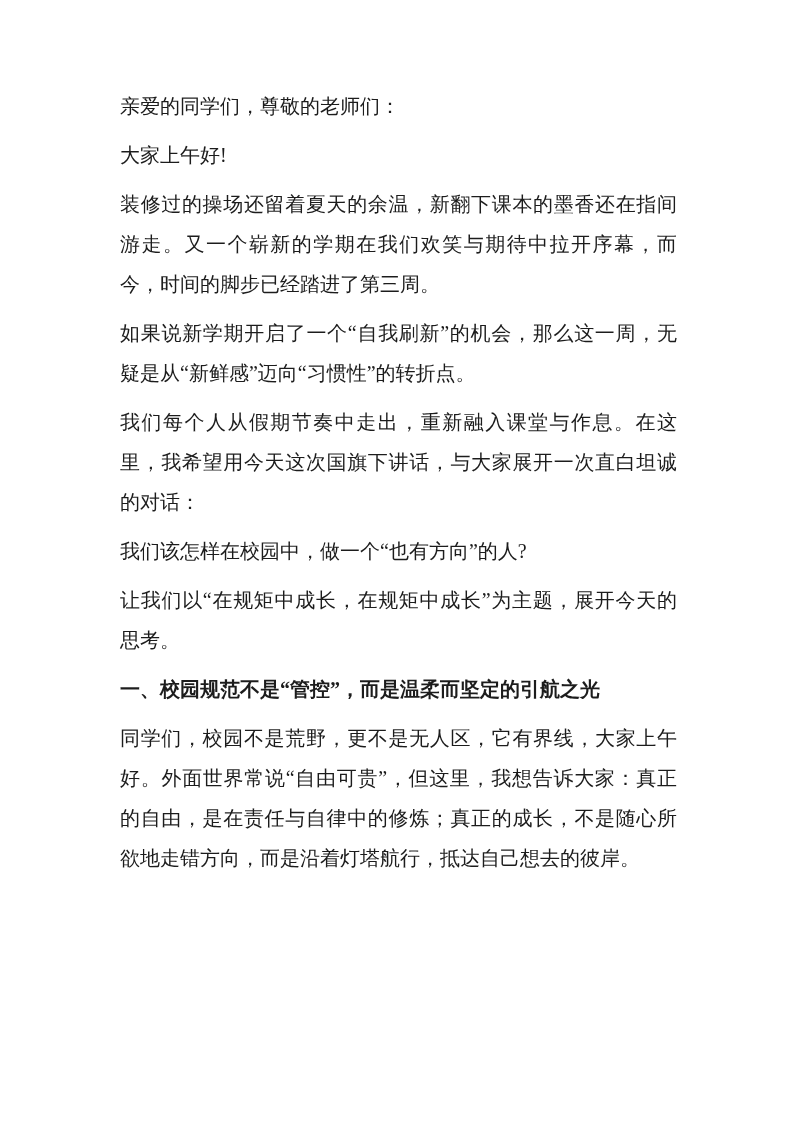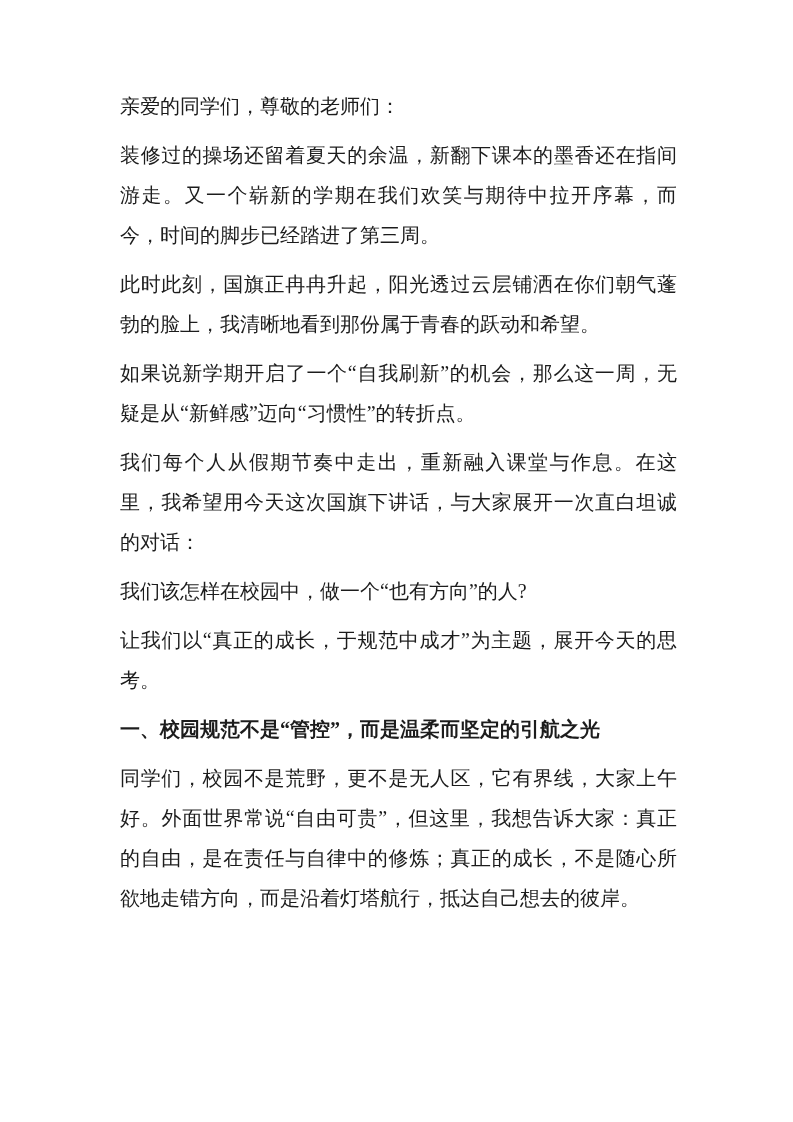--- a/index.html
+++ b/index.html
@@ -35,22 +35,22 @@
     
     font-weight: bold;
   }
 </style>
 </head>
 <body>
 
 <div class="page">
   <div class="content">
     <p>亲爱的同学们，尊敬的老师们：</p>
+    <p>大家上午好!</p>
     <p>装修过的操场还留着夏天的余温，新翻下课本的墨香还在指间游走。又一个崭新的学期在我们欢笑与期待中拉开序幕，而今，时间的脚步已经踏进了第三周。</p>
-    <p>此时此刻，国旗正冉冉升起，阳光透过云层铺洒在你们朝气蓬勃的脸上，我清晰地看到那份属于青春的跃动和希望。</p>
     <p>如果说新学期开启了一个“自我刷新”的机会，那么这一周，无疑是从“新鲜感”迈向“习惯性”的转折点。</p>
     <p>我们每个人从假期节奏中走出，重新融入课堂与作息。在这里，我希望用今天这次国旗下讲话，与大家展开一次直白坦诚的对话：</p>
     <p>我们该怎样在校园中，做一个“也有方向”的人?</p>
-    <p>让我们以“真正的成长，于规范中成才”为主题，展开今天的思考。</p>
+    <p>让我们以“在规矩中成长，在规矩中成长”为主题，展开今天的思考。</p>
     <p class="heading">一、校园规范不是“管控”，而是温柔而坚定的引航之光</p>
     <p>同学们，校园不是荒野，更不是无人区，它有界线，大家上午好。外面世界常说“自由可贵”，但这里，我想告诉大家：真正的自由，是在责任与自律中的修炼；真正的成长，不是随心所欲地走错方向，而是沿着灯塔航行，抵达自己想去的彼岸。</p>
   </div>
 </div>
 
 </body></html>

